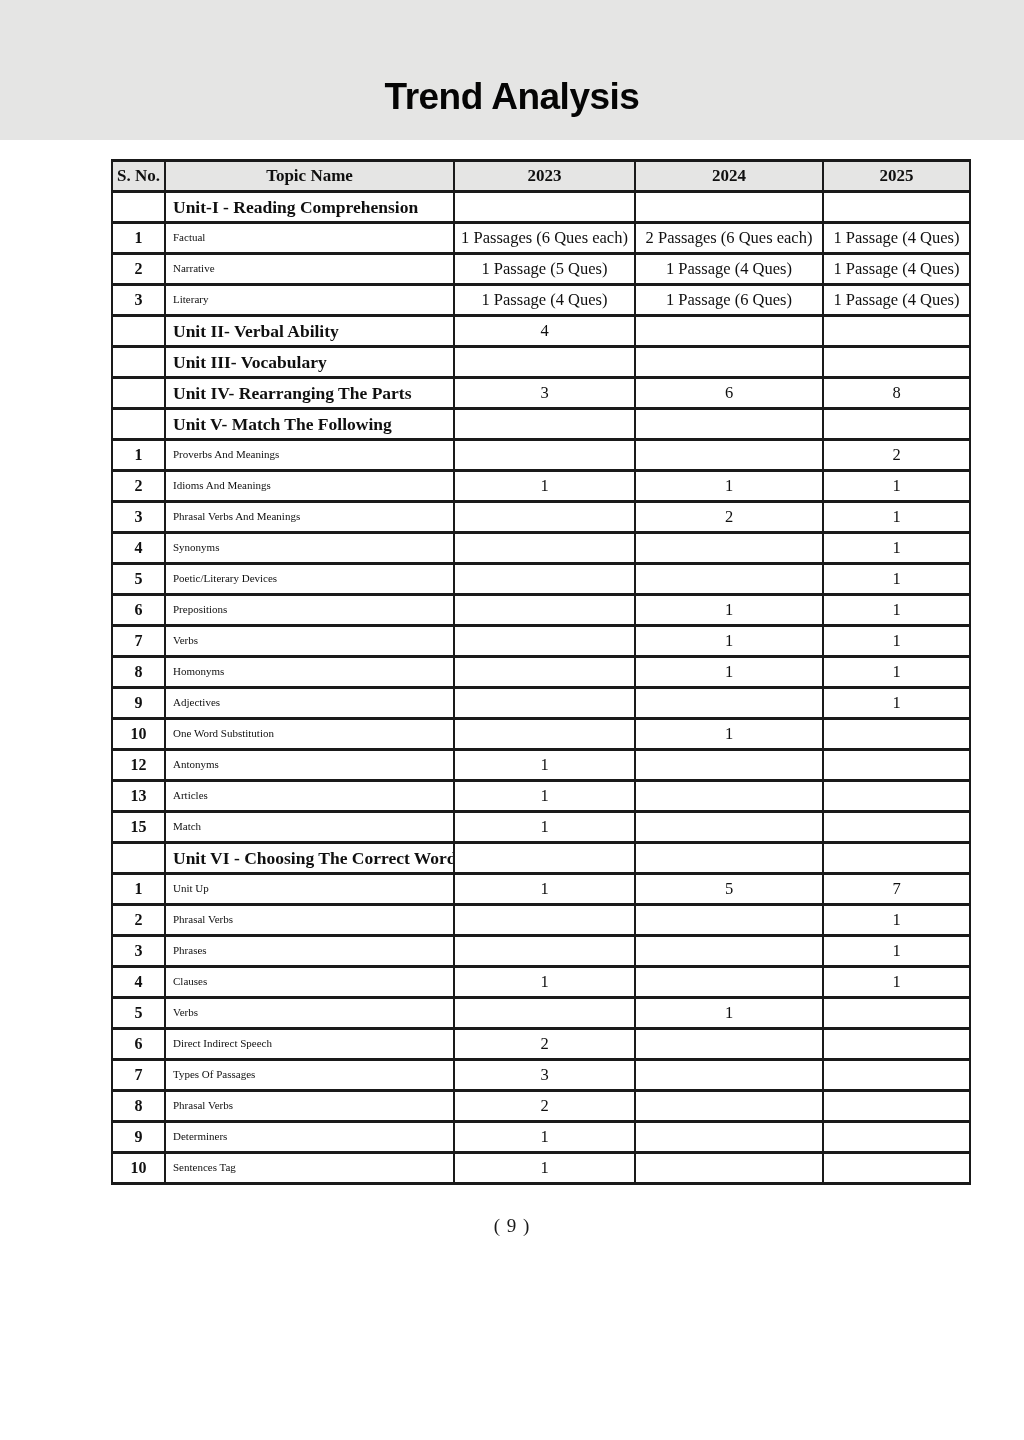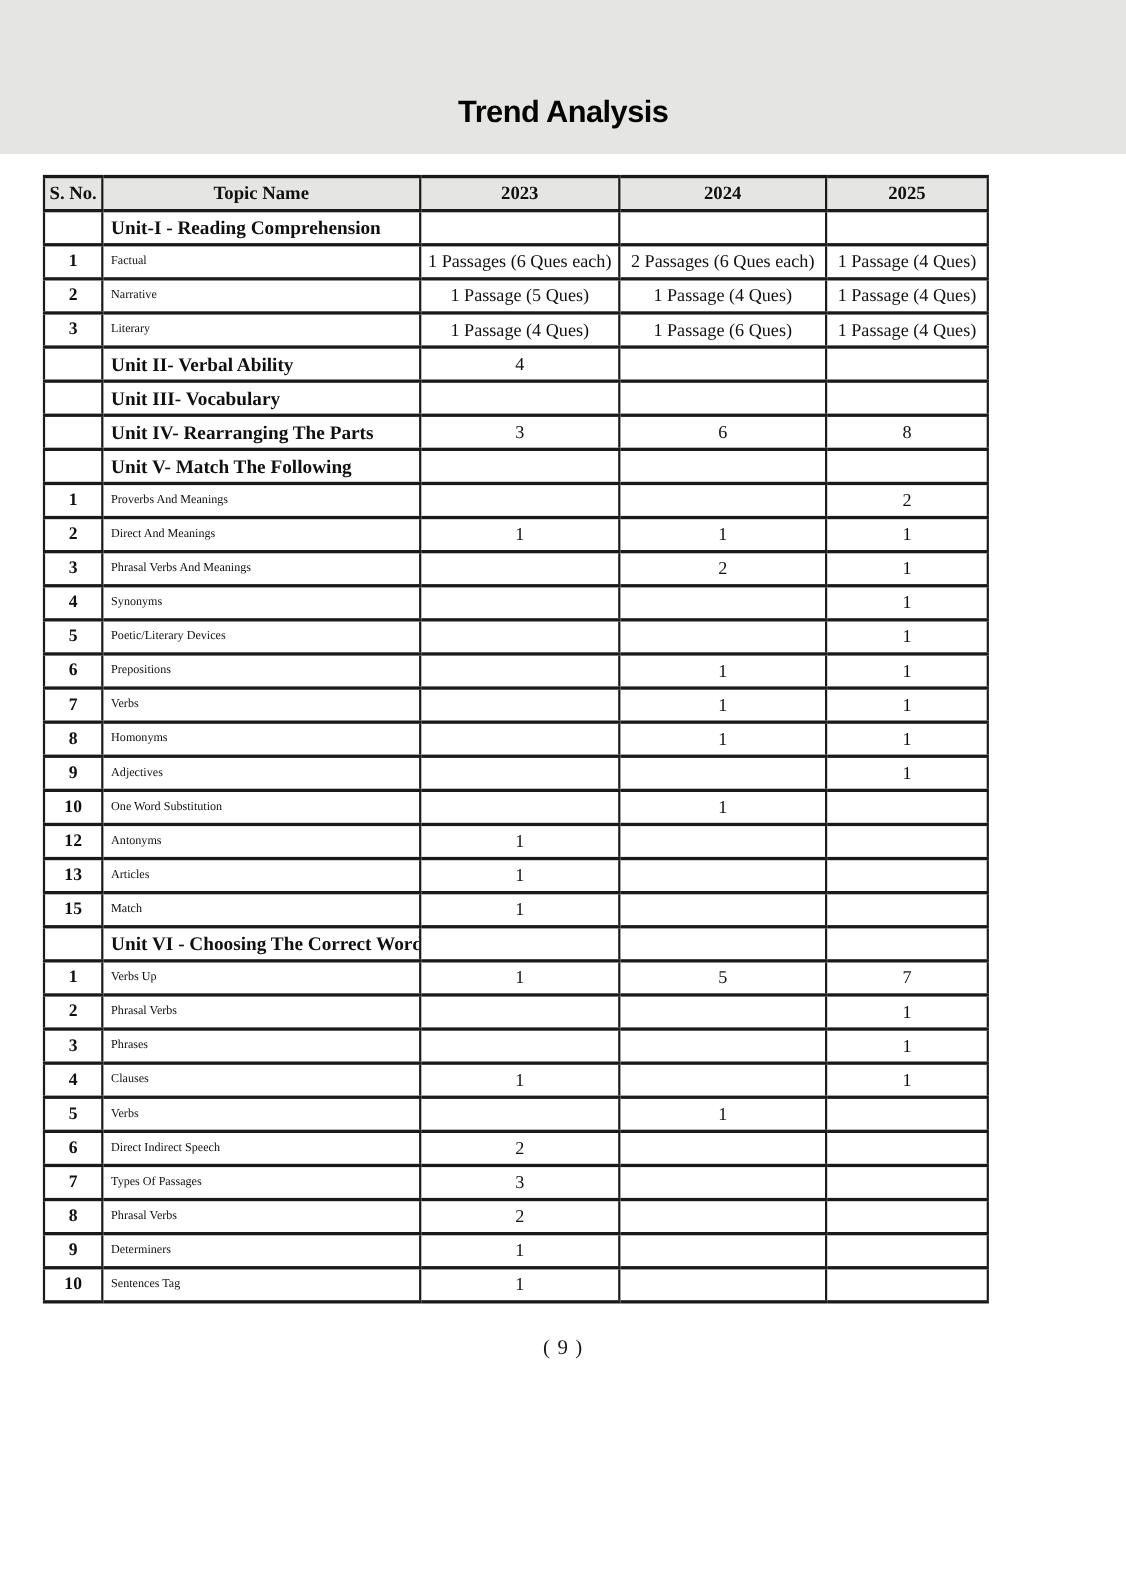--- a/index.html
+++ b/index.html
@@ -16,27 +16,27 @@
     height: 140px;
     background: #e5e5e4;
     display: flex;
     align-items: flex-end;
     justify-content: center;
     padding-bottom: 22px;
   }
   .page-title {
     font-family: "Liberation Sans", sans-serif;
     font-weight: bold;
-    font-size: 28px;
+    font-size: 37px;
     letter-spacing: -0.5px;
     color: #050505;
   }
 
   .table-wrap {
-    margin: 19px 0 0 39px;
+    margin: 19px 0 0 111px;
     width: 858px;
   }
   table.trend-table {
     border-collapse: collapse;
     table-layout: fixed;
     width: 858px;
   }
   .trend-table th, .trend-table td {
     border-left: 2px solid #1a1a1a;
     border-right: 2px solid #1a1a1a;
@@ -167,21 +167,21 @@
           </tr>
           <tr>
             <td class="col-sno">1</td>
             <td class="col-topic">Proverbs And Meanings</td>
             <td class="col-year"></td>
             <td class="col-year"></td>
             <td class="col-year">2</td>
           </tr>
           <tr>
             <td class="col-sno">2</td>
-            <td class="col-topic">Direct And Meanings</td>
+            <td class="col-topic">Idioms And Meanings</td>
             <td class="col-year">1</td>
             <td class="col-year">1</td>
             <td class="col-year">1</td>
           </tr>
           <tr>
             <td class="col-sno">3</td>
             <td class="col-topic">Phrasal Verbs And Meanings</td>
             <td class="col-year"></td>
             <td class="col-year">2</td>
             <td class="col-year">1</td>
@@ -258,21 +258,21 @@
           </tr>
           <tr class="unit-row">
             <td class="col-sno"></td>
             <td class="col-topic">Unit VI - Choosing The Correct Word</td>
             <td class="col-year"></td>
             <td class="col-year"></td>
             <td class="col-year"></td>
           </tr>
           <tr>
             <td class="col-sno">1</td>
-            <td class="col-topic">Verbs Up</td>
+            <td class="col-topic">Unit Up</td>
             <td class="col-year">1</td>
             <td class="col-year">5</td>
             <td class="col-year">7</td>
           </tr>
           <tr>
             <td class="col-sno">2</td>
             <td class="col-topic">Phrasal Verbs</td>
             <td class="col-year"></td>
             <td class="col-year"></td>
             <td class="col-year">1</td>

